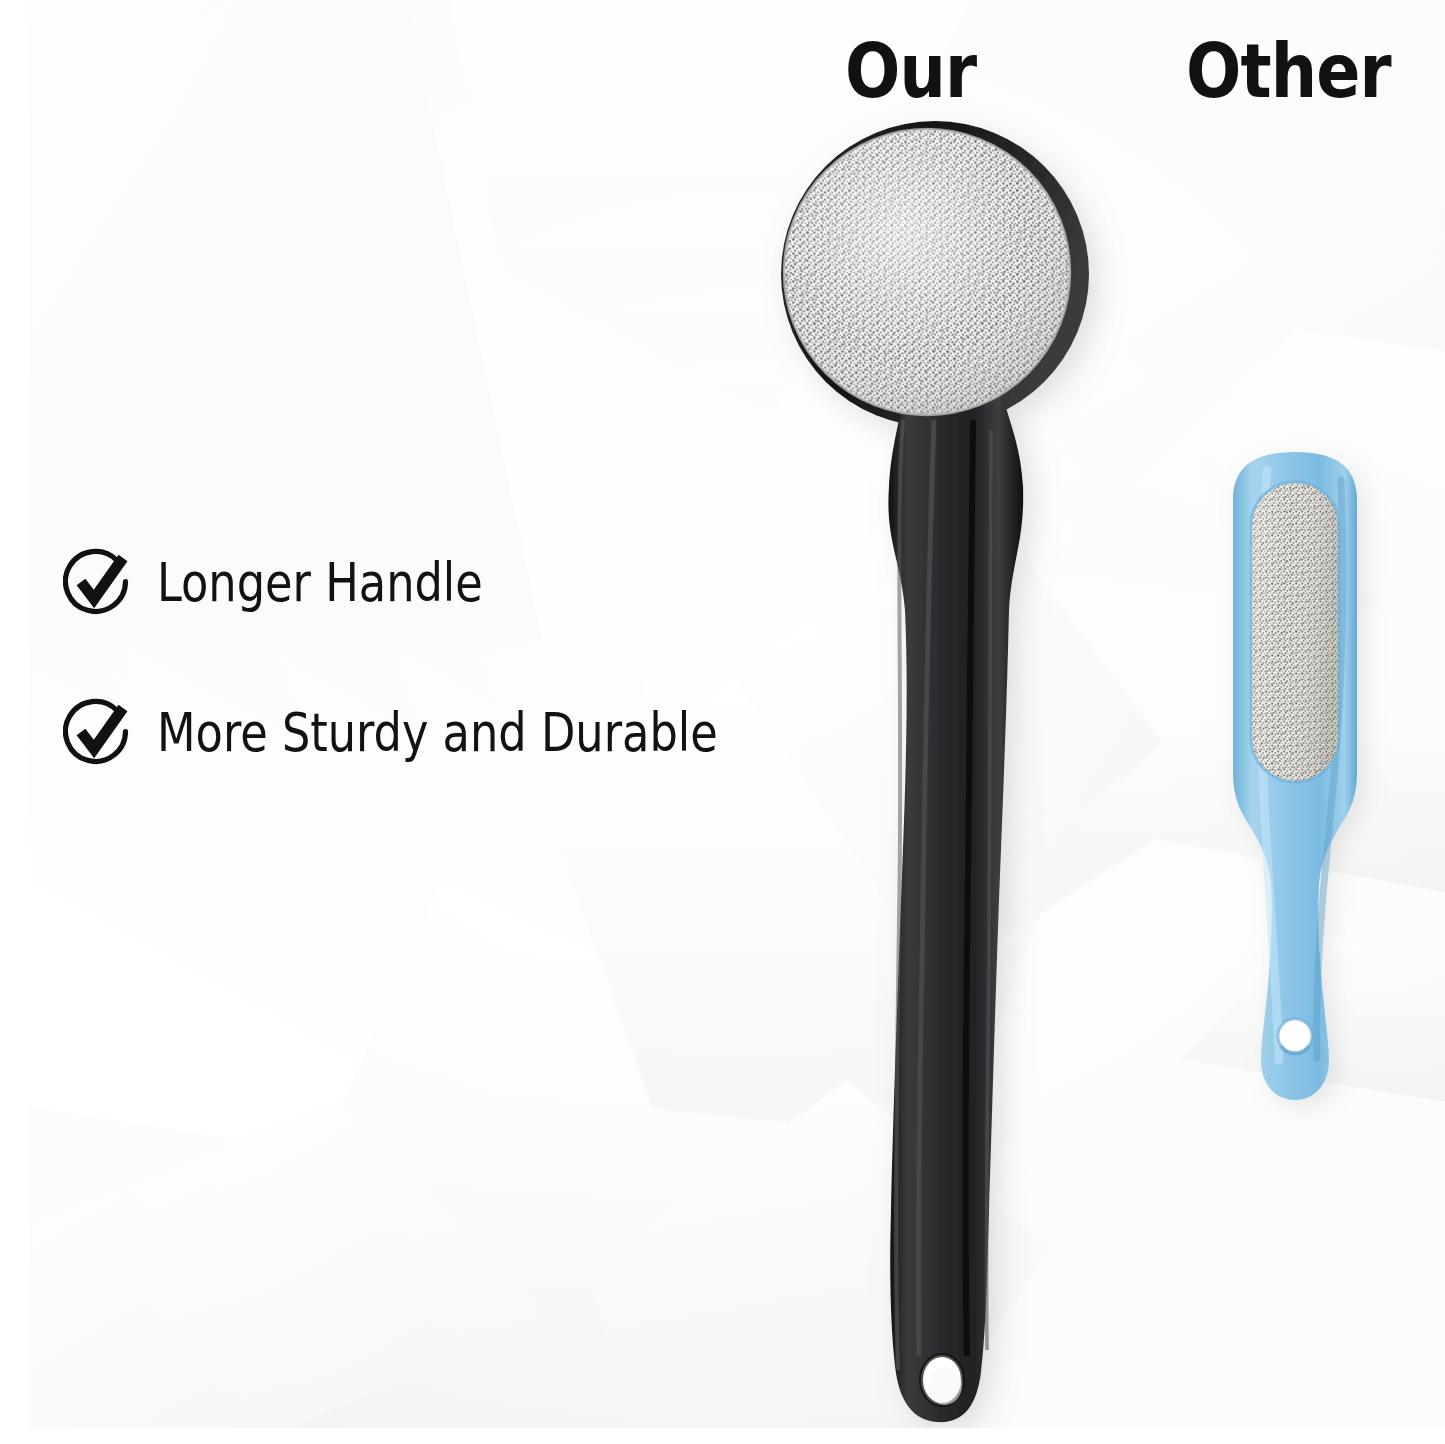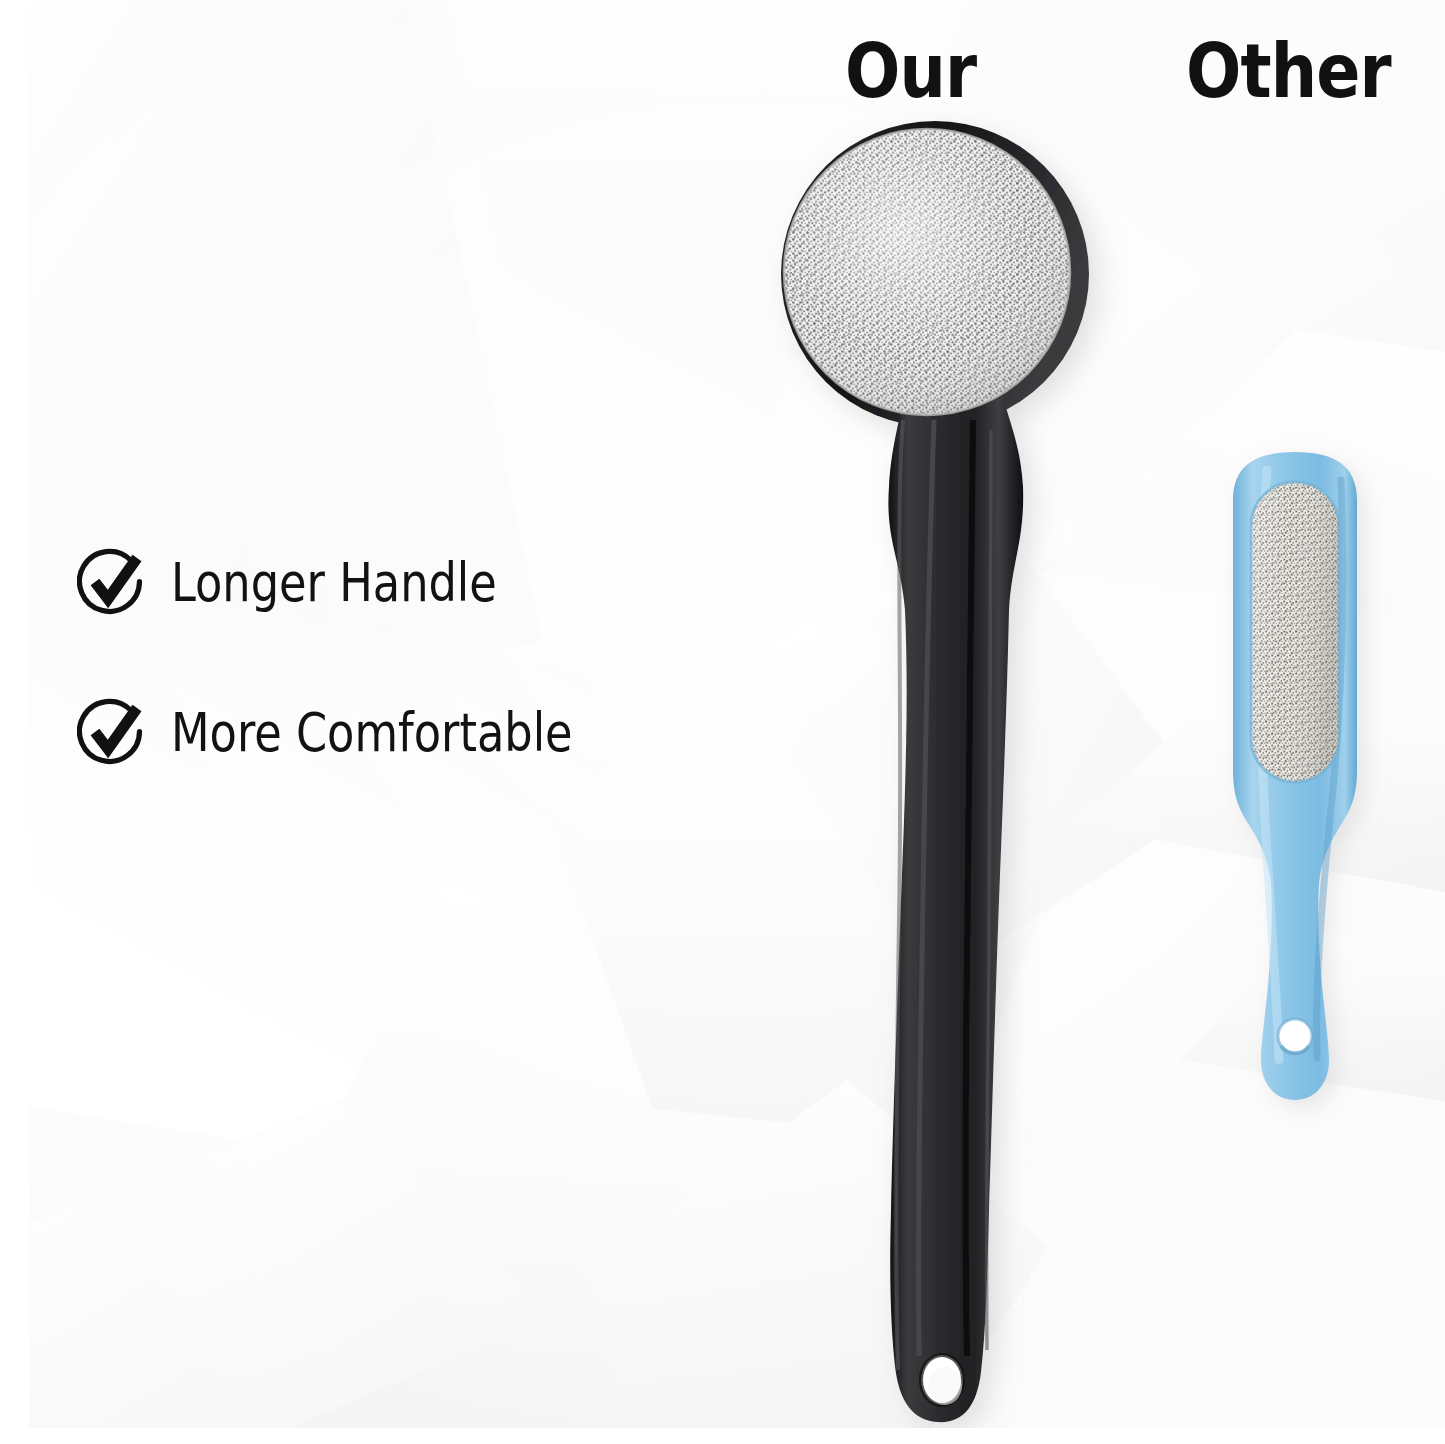--- a/index.html
+++ b/index.html
@@ -84,21 +84,21 @@
     transform: scaleX(0.88);
     transform-origin: left top;
     white-space: nowrap;
   }
   #hdr-our   { left: 816px;  top: 34px; }
   #hdr-other { left: 1157px; top: 34px; }
 
   
   .feature-list {
     position: absolute;
-    left: 48px;
+    left: 34px;
     top: 508px;
     width: 760px;
   }
   .feature-row {
     display: flex;
     align-items: center;
     height: 150px;
   }
   .check-icon {
     width: 72px;
@@ -331,26 +331,26 @@
       <span class="check-icon">
         <svg viewBox="0 0 72 72" xmlns="http://www.w3.org/2000/svg">
           <path d="M54 13.5 A30 30 0 1 0 62.5 34.5" fill="none" stroke="#111111" stroke-width="5.2" stroke-linecap="round"></path>
           <path d="M18 35 L31 52 L60 11" fill="none" stroke="#111111" stroke-width="11" stroke-linecap="butt" stroke-linejoin="miter"></path>
         </svg>
       </span>
       <span class="feature-label">Longer Handle</span>
     </div>
 
 
-
     <div class="feature-row">
       <span class="check-icon">
         <svg viewBox="0 0 72 72" xmlns="http://www.w3.org/2000/svg">
           <path d="M54 13.5 A30 30 0 1 0 62.5 34.5" fill="none" stroke="#111111" stroke-width="5.2" stroke-linecap="round"></path>
           <path d="M18 35 L31 52 L60 11" fill="none" stroke="#111111" stroke-width="11" stroke-linecap="butt" stroke-linejoin="miter"></path>
         </svg>
       </span>
-      <span class="feature-label">More Comfortable</span>
+      <span class="feature-label">More Sturdy and Durable</span>
     </div>
 
+
   </div>
 
 </div>
 
 </body></html>

